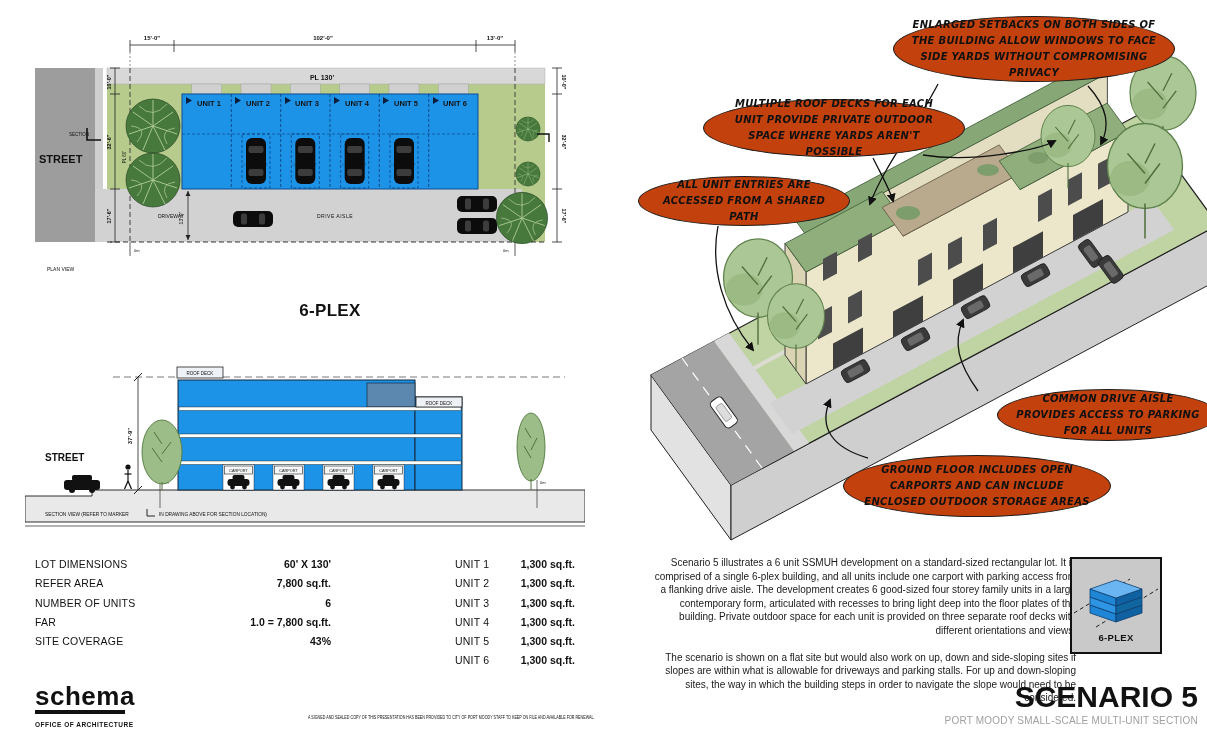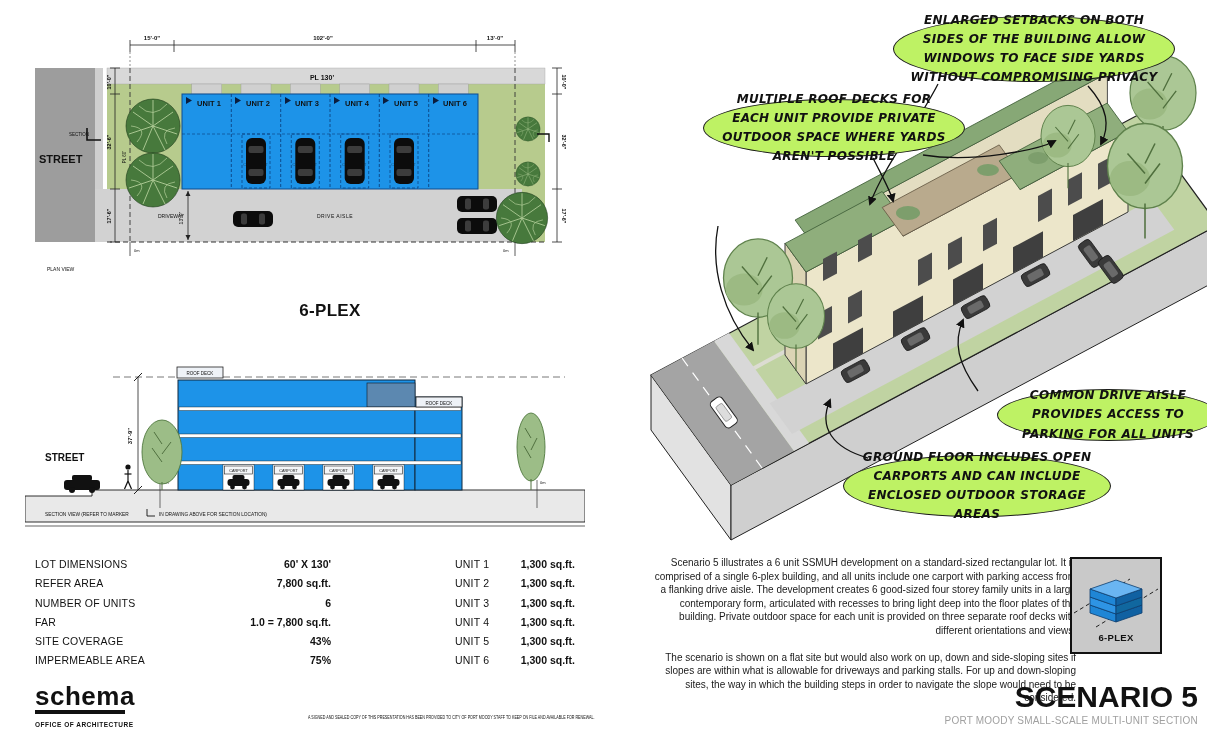--- a/index.html
+++ b/index.html
@@ -8,23 +8,23 @@
   .abs{position:absolute;}
   svg text{font-family:"Liberation Sans",sans-serif;fill:#111;}
   
   .plex-title{left:272px;top:301px;width:116px;text-align:center;font-size:17px;font-weight:bold;letter-spacing:.3px;}
   
   .t-table{font-size:10.5px;}
   .t-row{display:flex;justify-content:space-between;height:19.3px;align-items:flex-start;}
   .t-label{font-weight:400;letter-spacing:.2px;}
   .t-value{font-weight:bold;text-align:left;}
   
-  .bubble{position:absolute;background:#bef264;border:1.6px solid #1c1c1c;border-radius:50%;
+  .bubble{position:absolute;background:#c2410c;border:1.6px solid #1c1c1c;border-radius:50%;
           display:flex;align-items:center;justify-content:center;text-align:center;
-          font-family:"DejaVu Sans",sans-serif;font-style:italic;font-weight:bold;font-size:12px;
+          font-family:"DejaVu Sans",sans-serif;font-style:italic;font-weight:bold;font-size:10px;
           letter-spacing:.3px;line-height:1.6;padding:5px 16px;box-sizing:border-box;color:#111;}
   
   .descr{left:652px;top:556px;width:424px;font-size:10px;line-height:13.6px;text-align:right;color:#1a1a1a;}
   .descr p{margin:0 0 13px 0;}
   
   .badge{left:1070px;top:557px;width:92px;height:97px;background:#c9c9c9;border:2px solid #111;
          box-sizing:border-box;display:flex;flex-direction:column;align-items:center;}
   .badge-label{font-size:9.5px;font-weight:bold;letter-spacing:.3px;margin-top:1px;}
   
   .logo{left:35px;top:683px;}
@@ -332,24 +332,20 @@
         <span class="t-value">6</span>
       </div>
     <div class="t-row">
         <span class="t-label">FAR</span>
         <span class="t-value">1.0 = 7,800 sq.ft.</span>
       </div>
     <div class="t-row">
         <span class="t-label">SITE COVERAGE</span>
         <span class="t-value">43%</span>
       </div>
-    <div class="t-row">
-        <span class="t-label">IMPERMEABLE AREA</span>
-        <span class="t-value">75%</span>
-      </div>
   </div>
 
   <div class="abs t-table" style="left:455px;top:558px;width:120px;">
     <div class="t-row">
         <span class="t-label">UNIT 1</span>
         <span class="t-value">1,300 sq.ft.</span>
       </div>
     <div class="t-row">
         <span class="t-label">UNIT 2</span>
         <span class="t-value">1,300 sq.ft.</span>
@@ -466,20 +462,23 @@
       <path d="M250,450 C215,440 200,420 212,392" marker-end="url(#ah)"></path>
     </g>
   </svg>
 
   <div class="bubble" style="left:893px;top:16px;width:282px;height:66px;">
     <span>ENLARGED SETBACKS ON BOTH SIDES OF THE BUILDING ALLOW WINDOWS TO FACE SIDE YARDS WITHOUT COMPROMISING PRIVACY</span>
   </div>
   <div class="bubble" style="left:703px;top:99px;width:262px;height:58px;">
     <span>MULTIPLE ROOF DECKS FOR EACH UNIT PROVIDE PRIVATE OUTDOOR SPACE WHERE YARDS AREN'T POSSIBLE</span>
   </div>
+  <div class="bubble" style="left:638px;top:176px;width:212px;height:50px;">
+    <span>ALL UNIT ENTRIES ARE ACCESSED FROM A SHARED PATH</span>
+  </div>
   <div class="bubble" style="left:997px;top:389px;width:222px;height:52px;">
     <span>COMMON DRIVE AISLE PROVIDES ACCESS TO PARKING FOR ALL UNITS</span>
   </div>
   <div class="bubble" style="left:843px;top:455px;width:268px;height:62px;">
     <span>GROUND FLOOR INCLUDES OPEN CARPORTS AND CAN INCLUDE ENCLOSED OUTDOOR STORAGE AREAS</span>
   </div>
 
   <div class="abs descr">
     <p>Scenario 5 illustrates a 6 unit SSMUH development on a standard-sized rectangular lot.  It is comprised of a single 6-plex building, and all units include one carport with parking access from a flanking drive aisle.  The development creates 6 good-sized four storey family units in a large contemporary form, articulated with recesses to bring light deep into the floor plates of the building.  Private outdoor space for each unit is provided on three separate roof decks with different orientations and views.</p>
     <p>The scenario is shown on a flat site but would also work on up, down and side-sloping sites if slopes are within what is allowable for driveways and parking stalls.  For up and down-sloping sites, the way in which the building steps in order to navigate the slope would need to be considered.</p>

